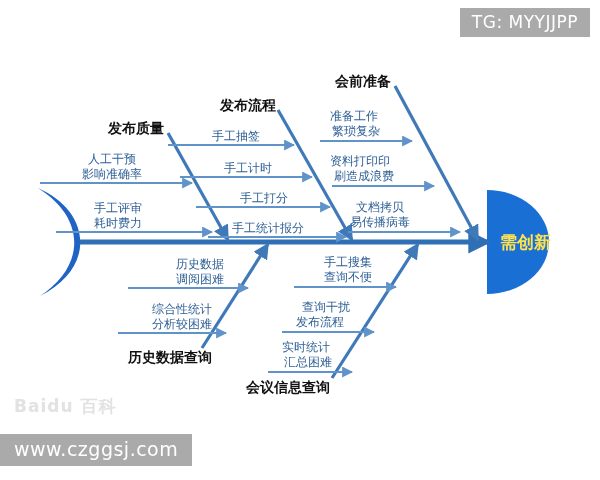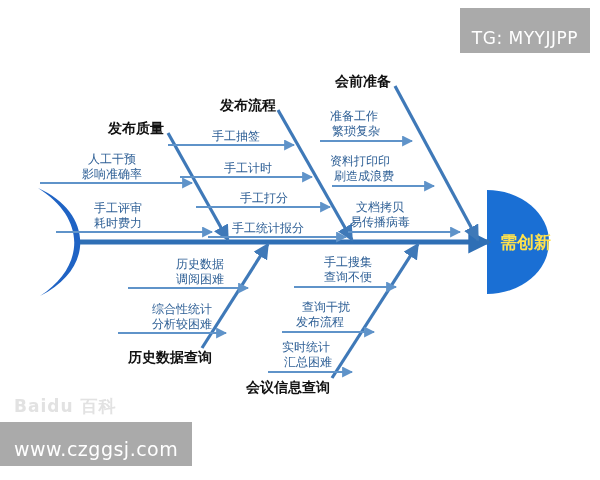--- a/index.html
+++ b/index.html
@@ -25,33 +25,33 @@
     left: 0; top: 0;
     width: 600px;
     height: 480px;
   }
   .badge {
     position: absolute;
     background: #aaaaaa;
     color: #ffffff;
     font-size: 17px;
     letter-spacing: 0.5px;
-    padding: 20px 12px 5px 12px;
+    padding: 4px 12px 5px 12px;
     white-space: nowrap;
     font-family: "DejaVu Sans", "Liberation Sans", sans-serif;
   }
   #tg-badge {
     right: 10px;
     top: 8px;
   }
   #site-badge {
     left: 0px;
     bottom: 14px;
     font-size: 19px;
-    padding: 16px 14px 6px 14px;
+    padding: 4px 14px 6px 14px;
   }
   #baidu-watermark {
     position: absolute;
     left: 14px;
     bottom: 62px;
     font-size: 17px;
     color: #e2e2e2;
     font-weight: bold;
     letter-spacing: 1px;
     white-space: nowrap;

